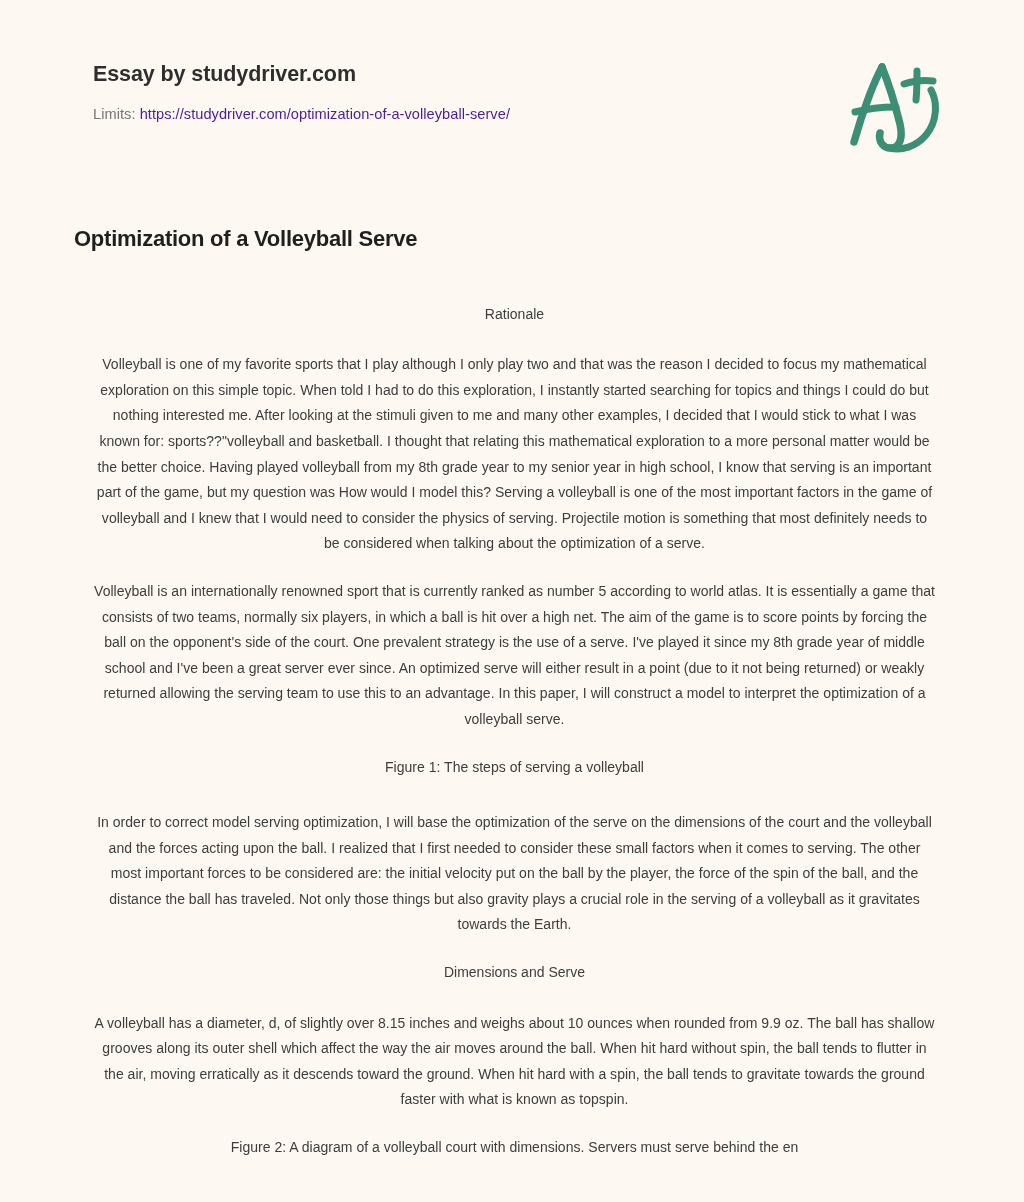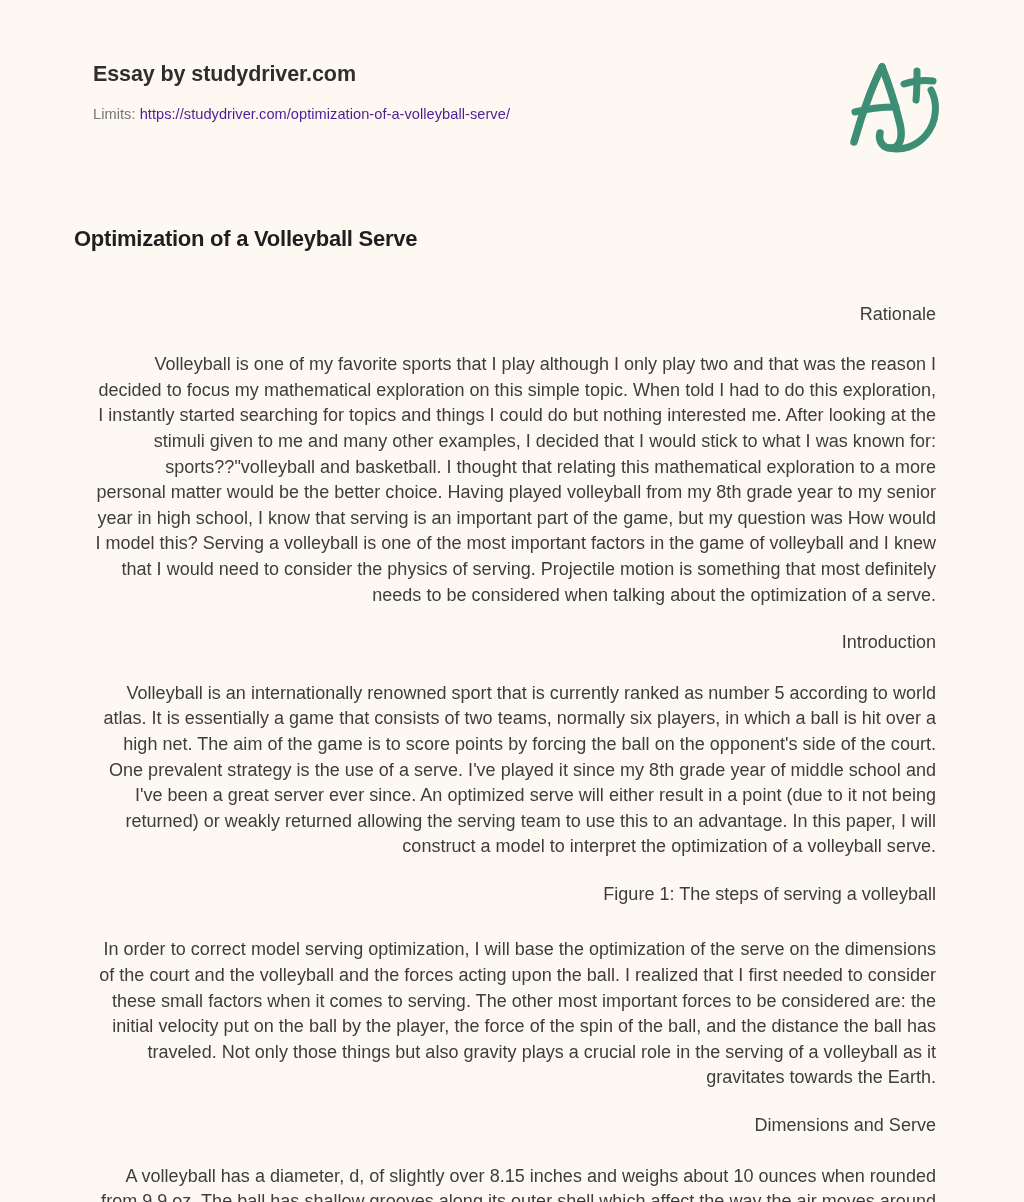--- a/index.html
+++ b/index.html
@@ -75,25 +75,25 @@
   }
 
   
   .article {
     padding: 41px 88px 40px 93px;
     box-sizing: border-box;
   }
 
   .article p {
     margin: 0 0 22px 0;
-    font-size: 18px;
+    font-size: 14px;
     line-height: 25.6px;
     color: #3d3d3d;
     letter-spacing: 0.02px;
-    text-align: right;
+    text-align: center;
   }
 
   .article p.section-head {
     margin-bottom: 25px;
   }
 
   .article p.figure-caption {
     margin-bottom: 30px;
   }
 
@@ -130,21 +130,20 @@
       </svg>
     </div>
 
   </div>
 
   <h1 class="doc-title">Optimization of a Volleyball Serve</h1>
 
   <div class="article" id="article-body">
       <p class="section-head">Rationale</p>
       <p class="paragraph">Volleyball is one of my favorite sports that I play although I only play two and that was the reason I decided to focus my mathematical exploration on this simple topic. When told I had to do this exploration, I instantly started searching for topics and things I could do but nothing interested me. After looking at the stimuli given to me and many other examples, I decided that I would stick to what I was known for: sports??"volleyball and basketball. I thought that relating this mathematical exploration to a more personal matter would be the better choice. Having played volleyball from my 8th grade year to my senior year in high school, I know that serving is an important part of the game, but my question was How would I model this? Serving a volleyball is one of the most important factors in the game of volleyball and I knew that I would need to consider the physics of serving. Projectile motion is something that most definitely needs to be considered when talking about the optimization of a serve.</p>
-      <p class="section-head">Introduction</p>
       <p class="paragraph">Volleyball is an internationally renowned sport that is currently ranked as number 5 according to world atlas. It is essentially a game that consists of two teams, normally six players, in which a ball is hit over a high net. The aim of the game is to score points by forcing the ball on the opponent's side of the court. One prevalent strategy is the use of a serve. I've played it since my 8th grade year of middle school and I've been a great server ever since. An optimized serve will either result in a point (due to it not being returned) or weakly returned allowing the serving team to use this to an advantage. In this paper, I will construct a model to interpret the optimization of a volleyball serve.</p>
       <p class="figure-caption">Figure 1: The steps of serving a volleyball</p>
       <p class="paragraph">In order to correct model serving optimization, I will base the optimization of the serve on the dimensions of the court and the volleyball and the forces acting upon the ball. I realized that I first needed to consider these small factors when it comes to serving. The other most important forces to be considered are: the initial velocity put on the ball by the player, the force of the spin of the ball, and the distance the ball has traveled. Not only those things but also gravity plays a crucial role in the serving of a volleyball as it gravitates towards the Earth.</p>
       <p class="section-head">Dimensions and Serve</p>
       <p class="paragraph">A volleyball has a diameter, d, of slightly over 8.15 inches and weighs about 10 ounces when rounded from 9.9 oz. The ball has shallow grooves along its outer shell which affect the way the air moves around the ball. When hit hard without spin, the ball tends to flutter in the air, moving erratically as it descends toward the ground. When hit hard with a spin, the ball tends to gravitate towards the ground faster with what is known as topspin.</p>
       <p class="figure-caption">Figure 2: A diagram of a volleyball court with dimensions. Servers must serve behind the en</p>
     </div>
 
 </div>
 

